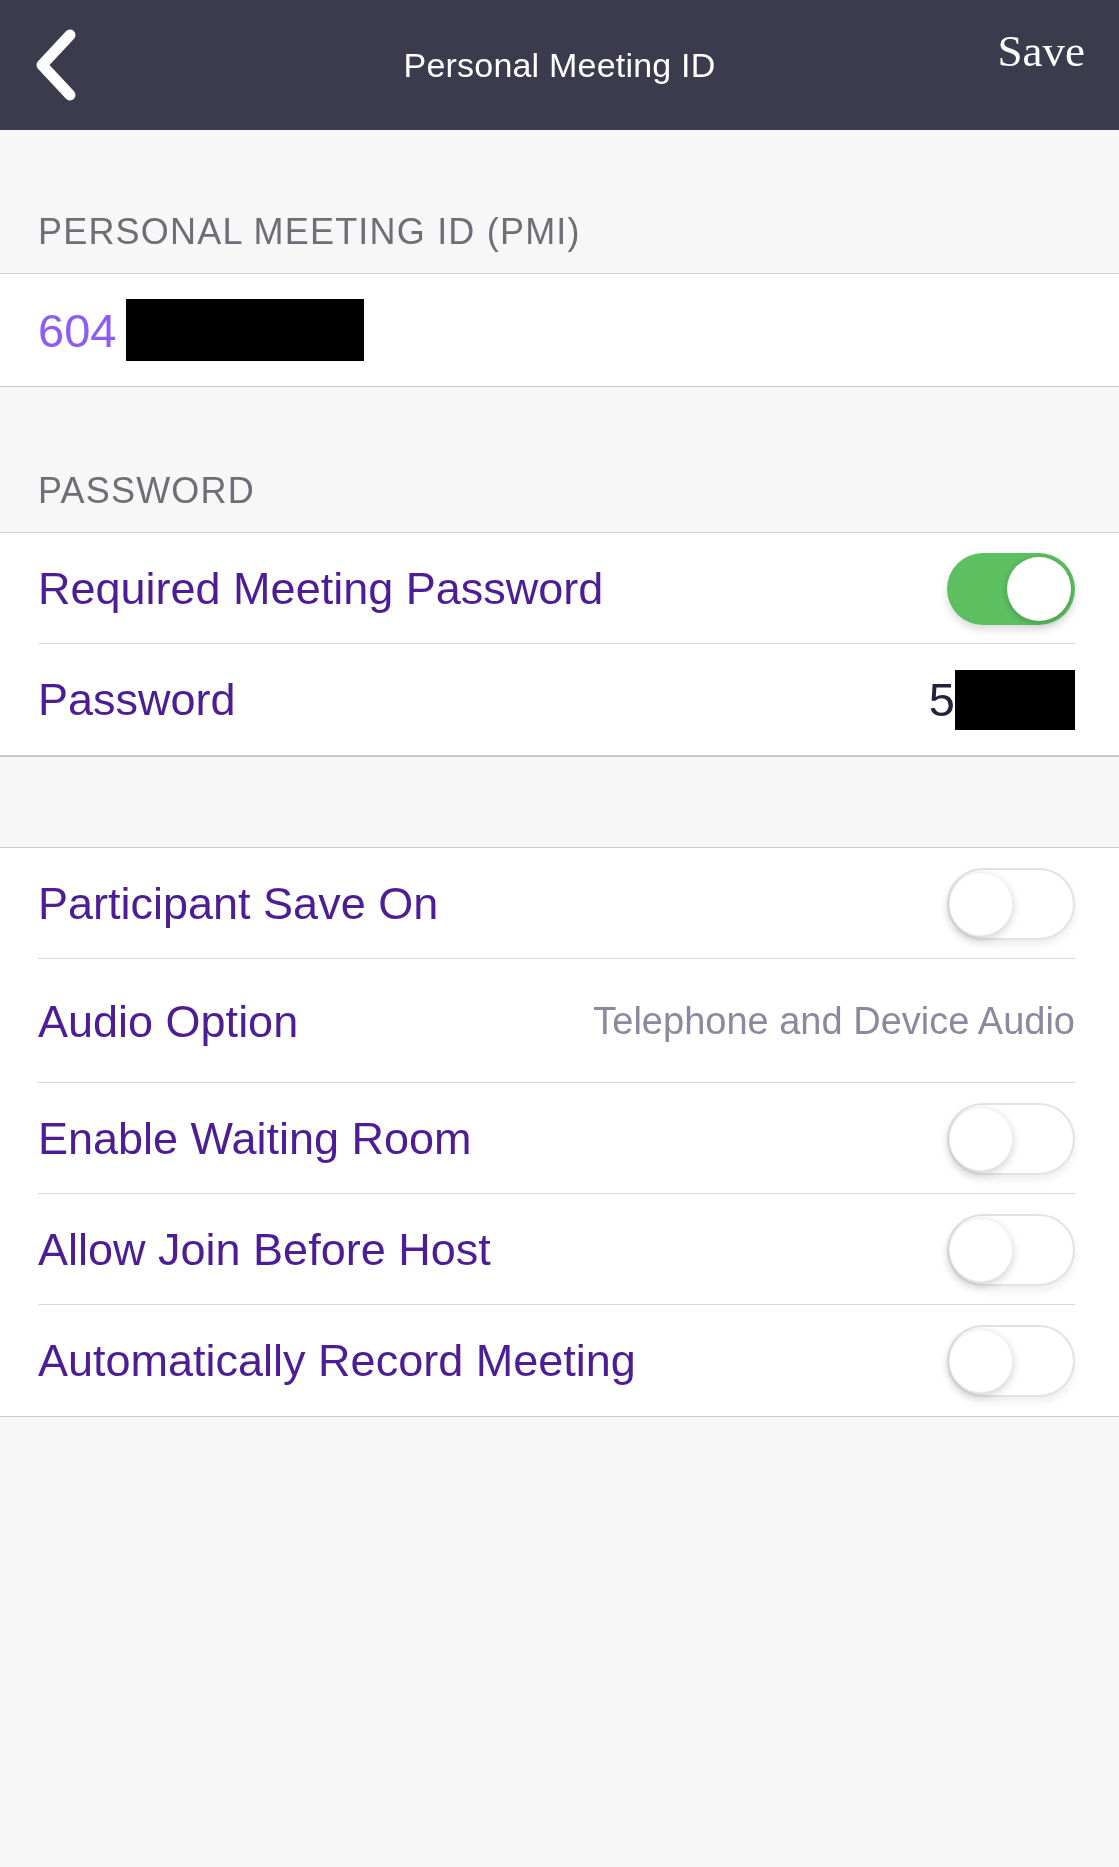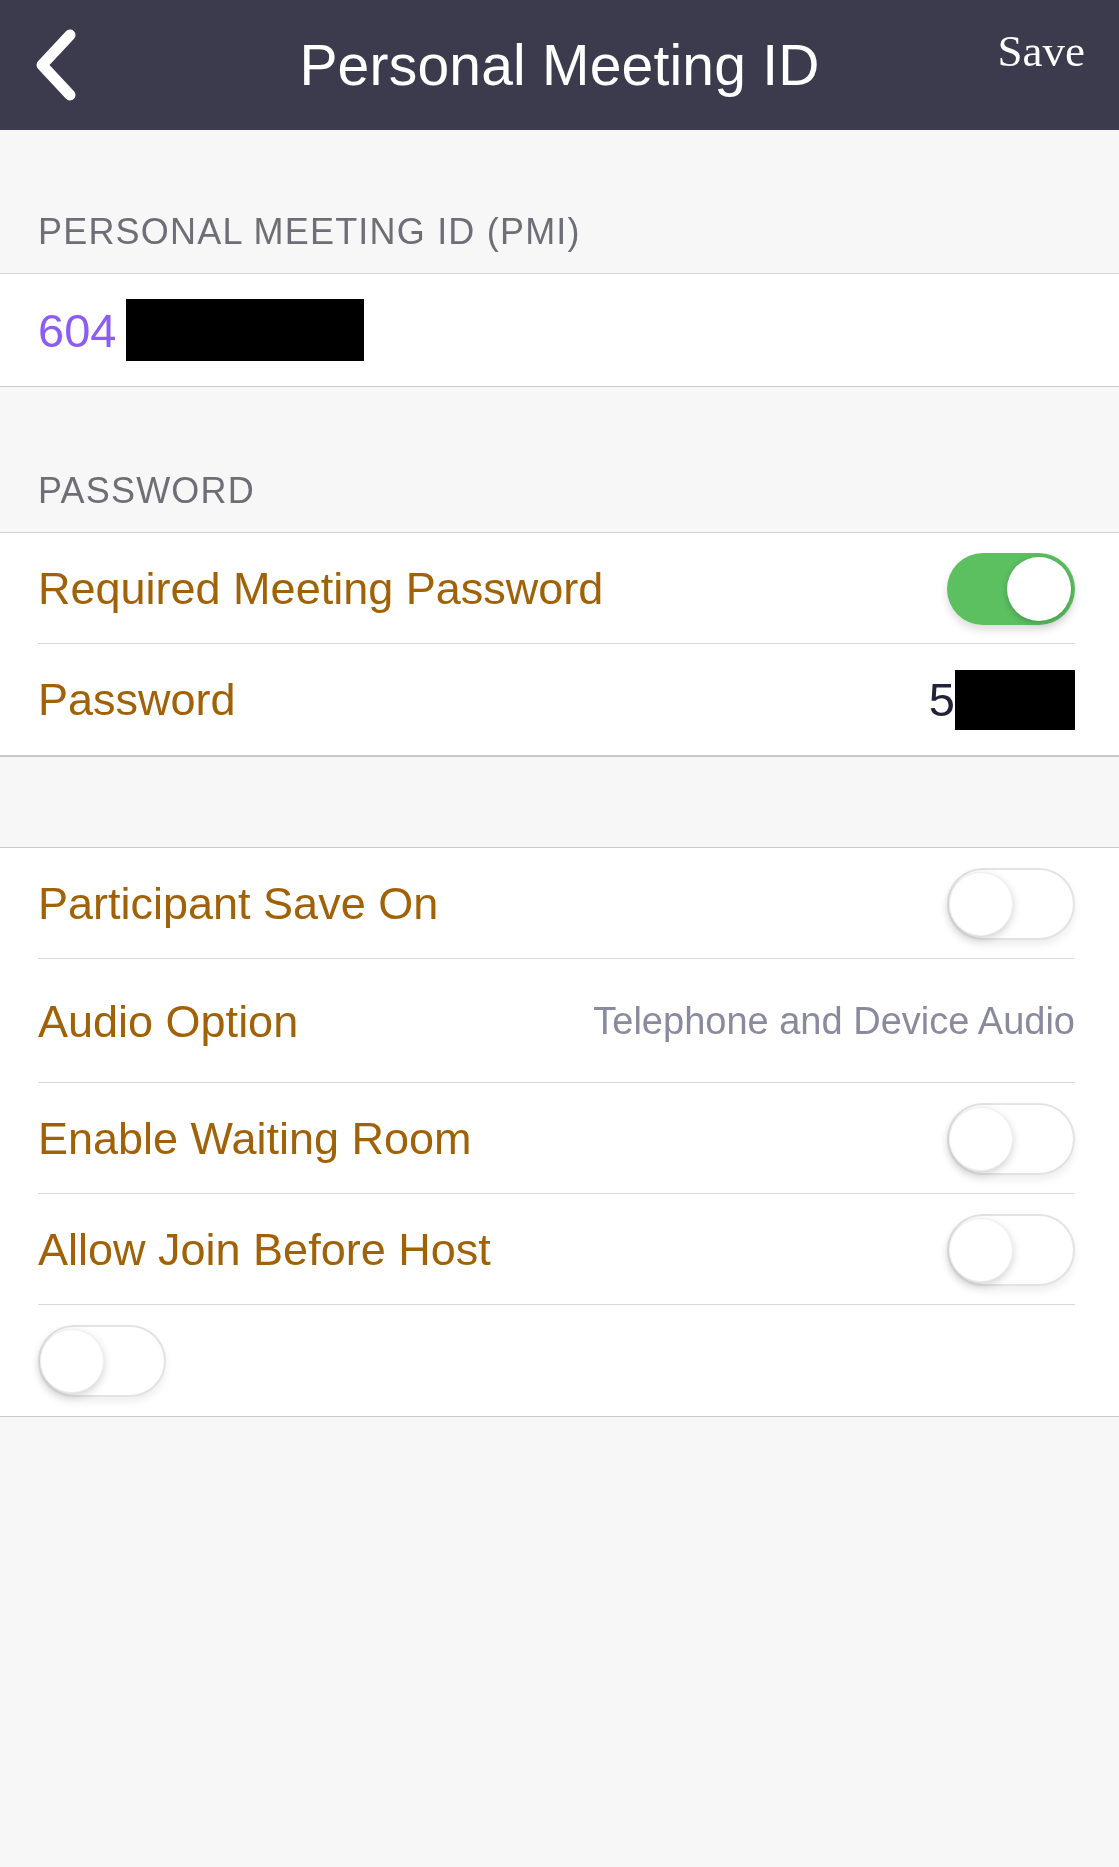--- a/index.html
+++ b/index.html
@@ -36,21 +36,21 @@
     height: 130px;
     width: 86px;
     display: flex;
     align-items: center;
     justify-content: center;
     cursor: pointer;
   }
   .nav-back svg { display: block; }
   .nav-title {
     color: #ffffff;
-    font-size: 57px;
+    font-size: 34px;
     font-weight: 500;
     letter-spacing: 0.2px;
     line-height: 1;
     white-space: nowrap;
   }
   .nav-save {
     position: absolute;
     right: 34px;
     top: 0;
     height: 102px;
@@ -115,21 +115,21 @@
     height: 1px;
     background: #d8d8da;
   }
   
   .group-end {
     height: 1px;
     background: #c9c9cc;
   }
 
   .row-label {
-    color: #a16207;
+    color: #4c1d95;
     font-size: 45px;
     font-weight: 400;
     line-height: 1;
     white-space: nowrap;
   }
   .row-value {
     color: #8a8a9e;
     font-size: 38px;
     font-weight: 400;
     line-height: 1;
@@ -271,20 +271,21 @@
     </div>
 
     <div class="row h-std divided">
       <div class="row-label">Allow Join Before Host</div>
       <div class="toggle off">
         <div class="knob"></div>
       </div>
     </div>
 
     <div class="row h-std">
+      <div class="row-label">Automatically Record Meeting</div>
       <div class="toggle off">
         <div class="knob"></div>
       </div>
     </div>
 
   </div>
 
   <div class="footer-band"></div>
 
 </div>

